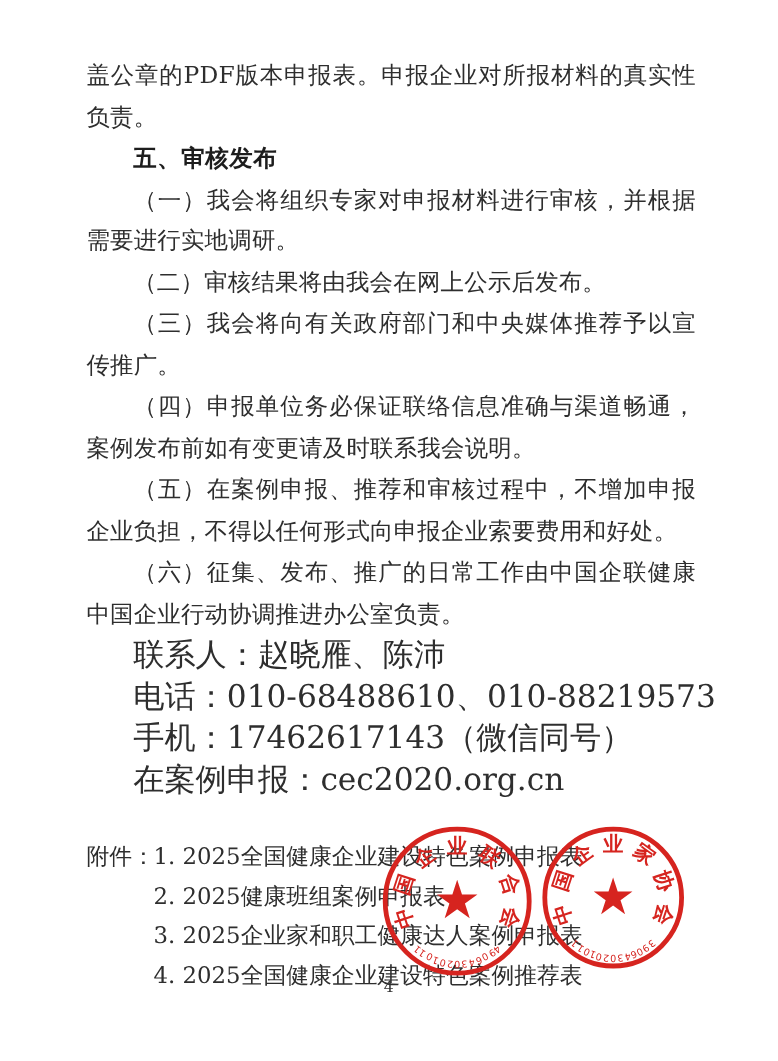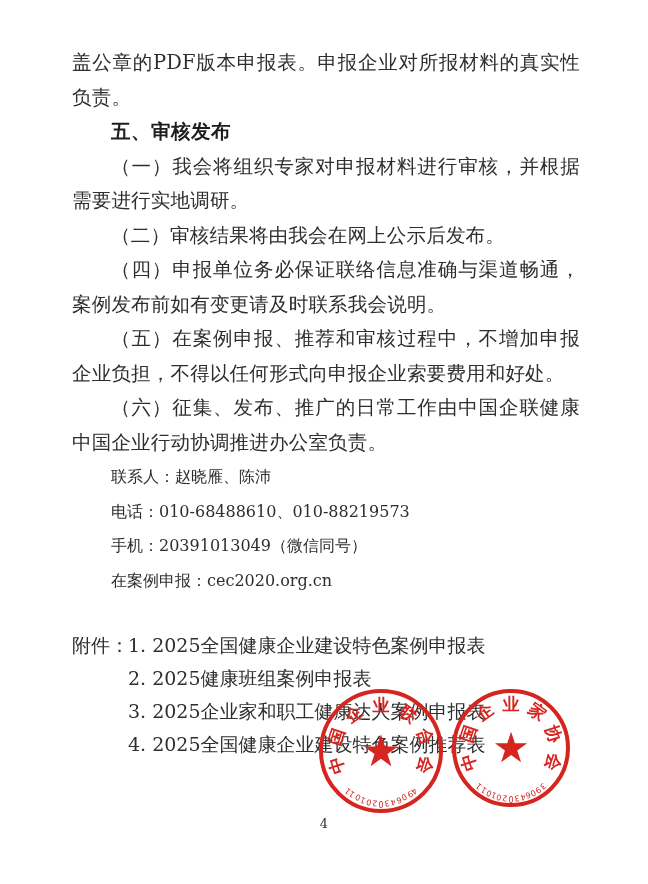--- a/index.html
+++ b/index.html
@@ -37,21 +37,21 @@
   .heading {
     font-size: 19.5px;
     line-height: 34.5px;
     font-weight: bold;
     text-indent: 39px;
     margin: 0;
     color: #1d1d1d;
     letter-spacing: 0.5px;
   }
   .contact {
-    font-size: 16px;
+    font-size: 26px;
     line-height: 34.5px;
     margin: 0;
     padding-left: 39px;
     color: #2e2e2e;
     white-space: nowrap;
   }
   .attach-block {
     margin-top: 31px;
   }
   .attach-row {
@@ -175,27 +175,28 @@
 <div class="page">
 
   <div class="doc-body">
 
     <p class="para">盖公章的PDF版本申报表。申报企业对所报材料的真实性负责。</p>
 
     <p class="heading">五、审核发布</p>
 
     <p class="para indent2">（一）我会将组织专家对申报材料进行审核，并根据需要进行实地调研。</p>
     <p class="para indent2">（二）审核结果将由我会在网上公示后发布。</p>
+    <p class="para indent2">（三）我会将向有关政府部门和中央媒体推荐予以宣传推广。</p>
     <p class="para indent2">（四）申报单位务必保证联络信息准确与渠道畅通，案例发布前如有变更请及时联系我会说明。</p>
     <p class="para indent2">（五）在案例申报、推荐和审核过程中，不增加申报企业负担，不得以任何形式向申报企业索要费用和好处。</p>
     <p class="para indent2">（六）征集、发布、推广的日常工作由中国企联健康中国企业行动协调推进办公室负责。</p>
 
     <p class="contact">联系人：赵晓雁、陈沛</p>
     <p class="contact">电话：010-68488610、010-88219573</p>
-    <p class="contact">手机：20391013049（微信同号）</p>
+    <p class="contact">手机：17462617143（微信同号）</p>
     <p class="contact">在案例申报：cec2020.org.cn</p>
 
     <div class="attach-block">
       <div class="attach-row">
         <span class="attach-label">附件：</span>
         <span class="attach-text">1. 2025全国健康企业建设特色案例申报表</span>
       </div>
       <div class="attach-row">
         <span class="attach-label empty">附件：</span>
         <span class="attach-text">2. 2025健康班组案例申报表</span>

